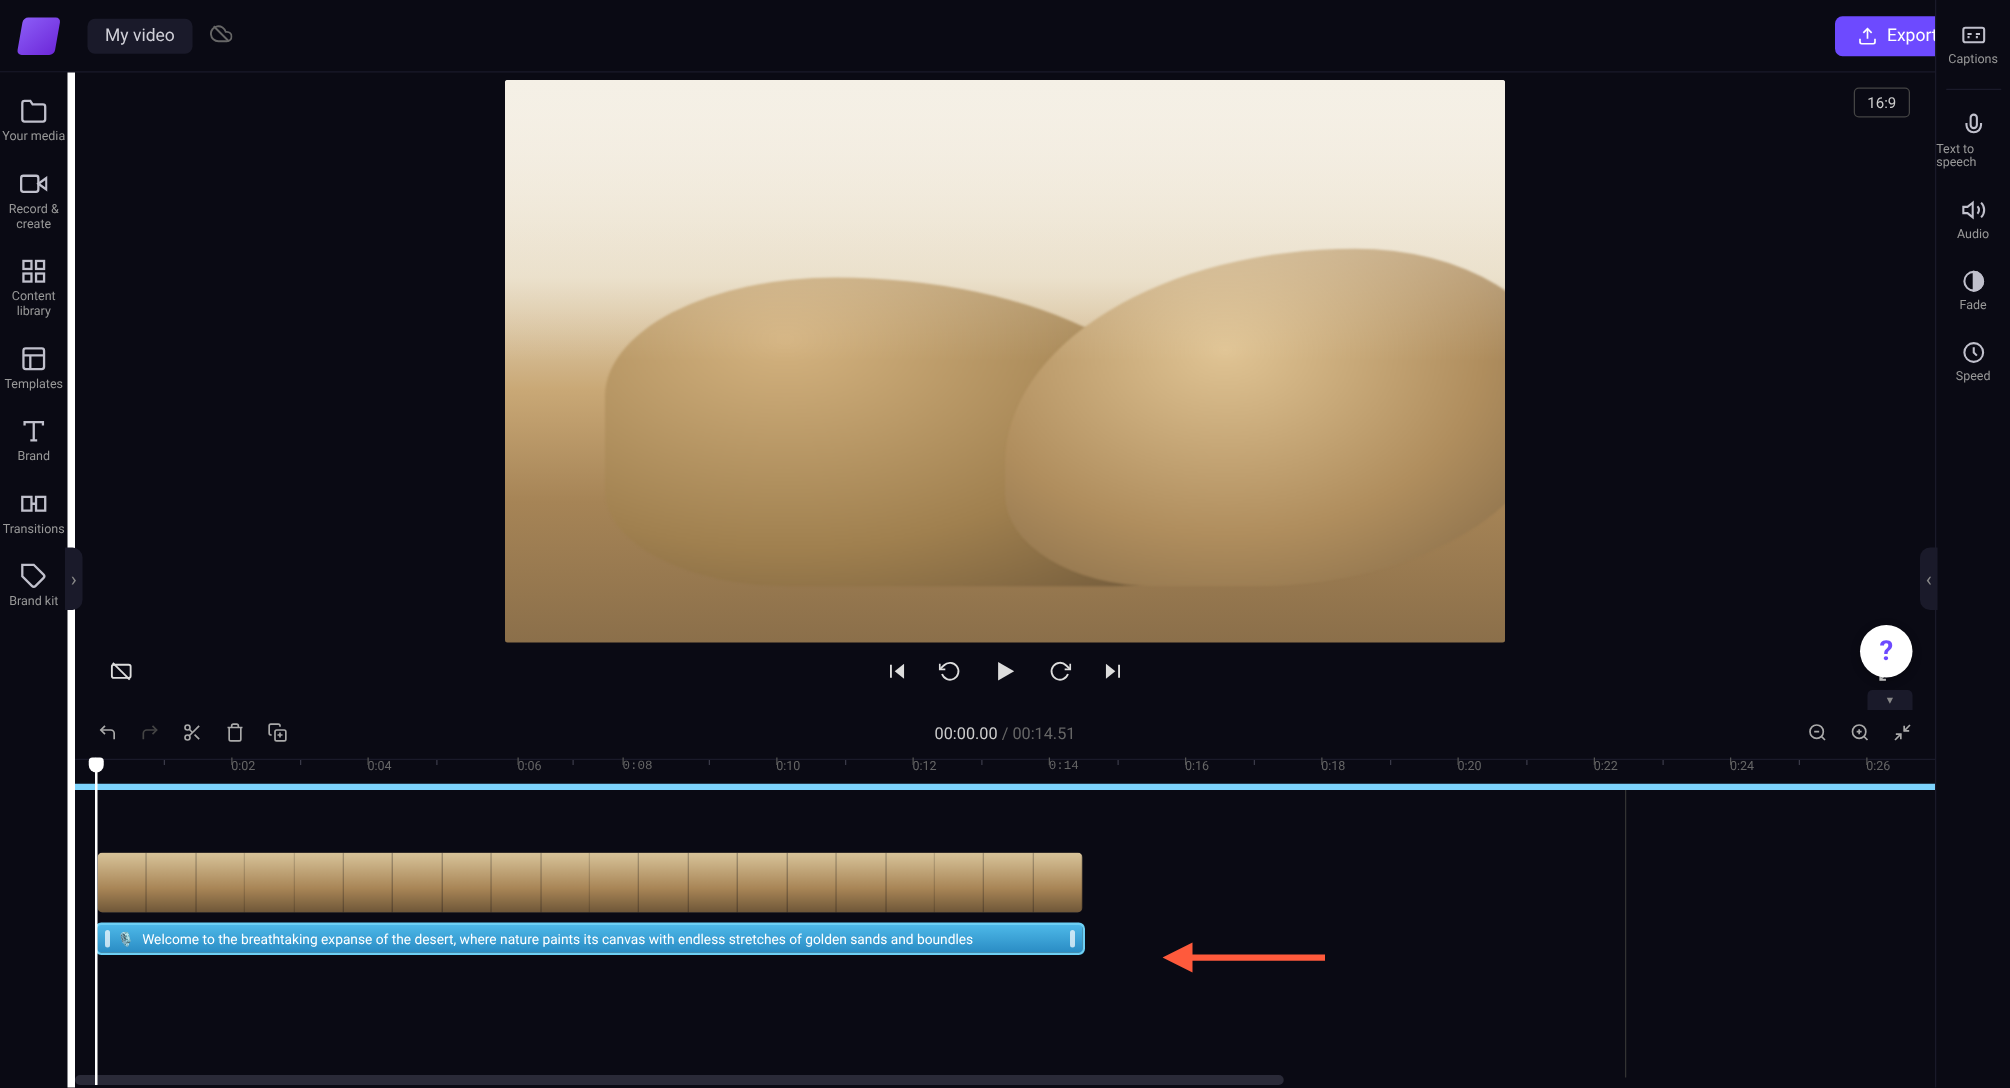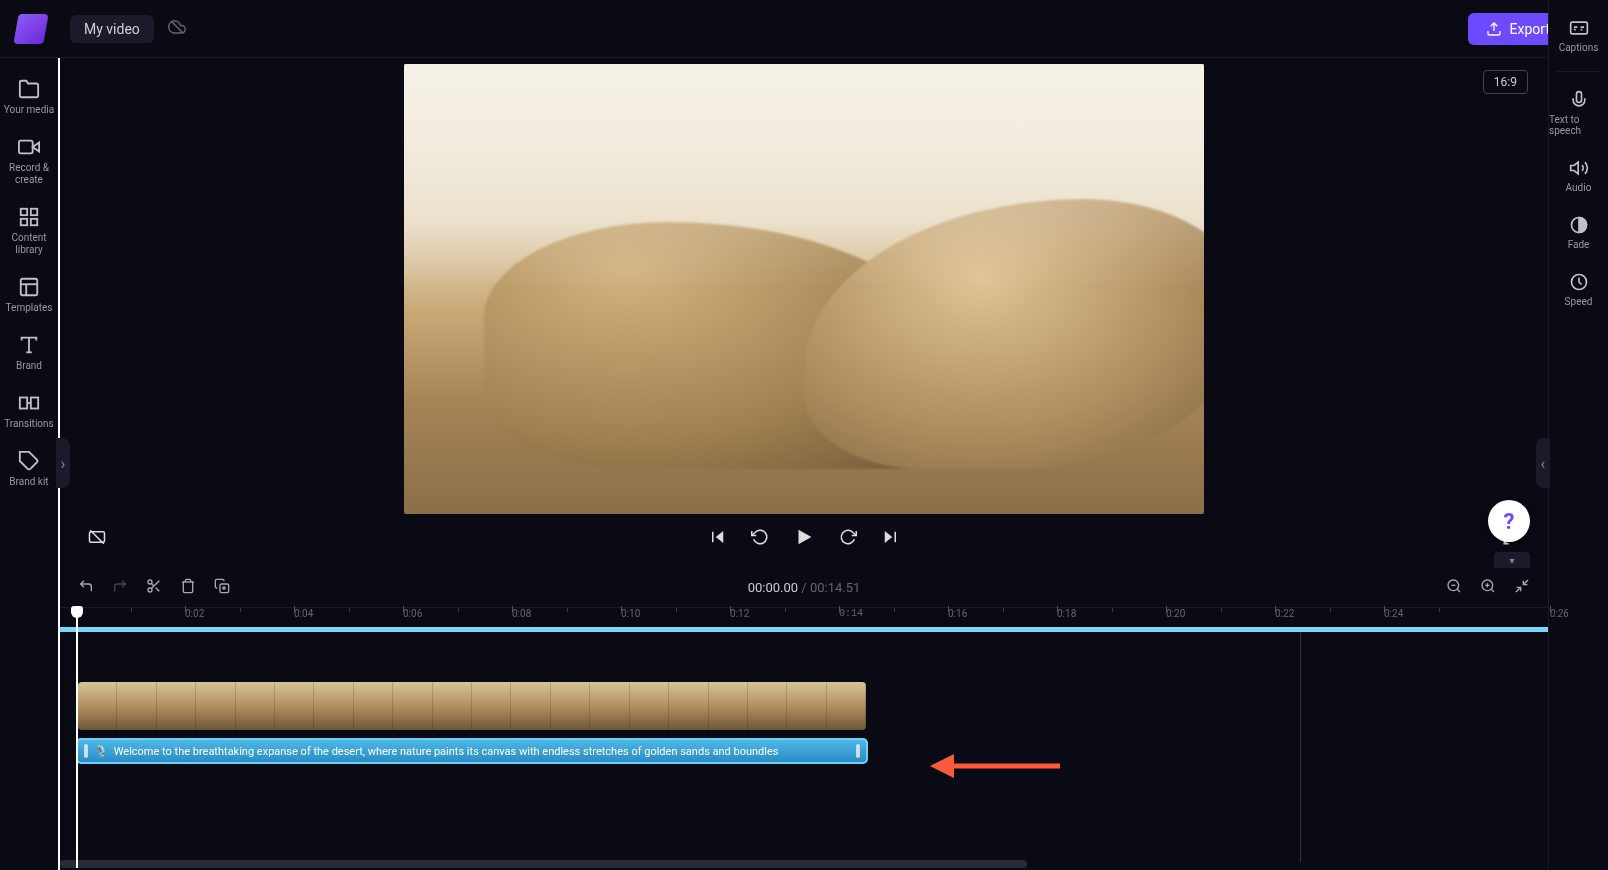--- a/index.html
+++ b/index.html
@@ -15,21 +15,21 @@
 .export-btn svg { width: 16px; height: 16px; }
 
 
 .right-rail { position: absolute; right: 0; top: 0; width: 60px; height: 100%; border-left: 1px solid #1a1a2a; display: flex; flex-direction: column; align-items: center; padding-top: 10px; gap: 6px; background: #0a0a14; }
 .rail-item { display: flex; flex-direction: column; align-items: center; gap: 4px; padding: 8px 0; cursor: pointer; width: 100%; }
 .rail-item .icon { width: 20px; height: 20px; color: #c0c0cc; }
 .rail-item .label { font-size: 10px; color: #999; }
 .rail-divider { width: 44px; height: 1px; background: #1a1a2a; margin: 4px 0; }
 
 
-.left-rail { position: absolute; left: 0; top: 58px; width: 60px; bottom: 0; border-right: 2px solid #ffffff; display: flex; flex-direction: column; align-items: center; padding-top: 10px; background: #0a0a14; }
+.left-rail { position: absolute; left: 0; top: 58px; width: 60px; bottom: 0; border-right: 6px solid #ffffff; display: flex; flex-direction: column; align-items: center; padding-top: 10px; background: #0a0a14; }
 .left-item { display: flex; flex-direction: column; align-items: center; gap: 4px; padding: 10px 0; cursor: pointer; width: 100%; }
 .left-item .icon { width: 22px; height: 22px; color: #c0c0cc; }
 .left-item .label { font-size: 10px; color: #999; text-align: center; line-height: 1.2; }
 .left-expand { position: absolute; right: -12px; top: 380px; width: 14px; height: 50px; background: #1a1a2a; border-radius: 0 8px 8px 0; display:flex; align-items:center; justify-content:center; color:#888; cursor:pointer; }
 
 
 .stage { position: absolute; left: 60px; right: 60px; top: 58px; height: 510px; display: flex; flex-direction: column; align-items: center; }
 .aspect-chip { position: absolute; right: 20px; top: 12px; border: 1px solid #444; border-radius: 4px; padding: 4px 10px; font-size: 12px; color: #ccc; cursor: pointer; }
 .right-expand { position: absolute; right: -2px; top: 380px; width: 14px; height: 50px; background: #1a1a2a; border-radius: 8px 0 0 8px; display:flex; align-items:center; justify-content:center; color:#888; cursor:pointer; }
 
@@ -314,41 +314,41 @@
   </div>
 
   <div class="ruler" id="ruler">
     <div class="playhead"></div>
   <div class="ruler-tick" style="left: 16px;">0</div>
       <div class="ruler-minor" style="left: 70.5px;"></div>
       <div class="ruler-tick" style="left: 125px;">0:02</div>
       <div class="ruler-minor" style="left: 179.5px;"></div>
       <div class="ruler-tick" style="left: 234px;">0:04</div>
       <div class="ruler-minor" style="left: 288.5px;"></div>
-      <div class="ruler-tick" style="left: 343px;">0:06</div>
+      <div class="ruler-tick" style="left: 354px;">0:06</div>
       <div class="ruler-minor" style="left: 397.5px;"></div>
-      <div class="ruler-tick" style="left: 452px;">0:08</div>
+      <div class="ruler-tick" style="left: 438px; font-family: Liberation Mono, monospace;">0:08</div>
       <div class="ruler-minor" style="left: 506.5px;"></div>
       <div class="ruler-tick" style="left: 561px;">0:10</div>
       <div class="ruler-minor" style="left: 615.5px;"></div>
       <div class="ruler-tick" style="left: 670px;">0:12</div>
       <div class="ruler-minor" style="left: 724.5px;"></div>
       <div class="ruler-tick" style="left: 779px; font-family: Liberation Mono, monospace;">0:14</div>
       <div class="ruler-minor" style="left: 833.5px;"></div>
       <div class="ruler-tick" style="left: 888px;">0:16</div>
       <div class="ruler-minor" style="left: 942.5px;"></div>
       <div class="ruler-tick" style="left: 997px;">0:18</div>
       <div class="ruler-minor" style="left: 1051.5px;"></div>
       <div class="ruler-tick" style="left: 1106px;">0:20</div>
       <div class="ruler-minor" style="left: 1160.5px;"></div>
       <div class="ruler-tick" style="left: 1215px;">0:22</div>
       <div class="ruler-minor" style="left: 1269.5px;"></div>
       <div class="ruler-tick" style="left: 1324px;">0:24</div>
       <div class="ruler-minor" style="left: 1378.5px;"></div>
-      <div class="ruler-tick" style="left: 1490px; font-style: italic;">0:26</div>
+      <div class="ruler-tick" style="left: 1433px;">0:26</div>
     </div>
 
   <div class="tracks">
     <div class="end-line" style="left:1240px;"></div>
     <div class="video-clip" id="video-clip">
         <div class="thumb"></div>
         <div class="thumb"></div>
         <div class="thumb"></div>
         <div class="thumb"></div>
         <div class="thumb"></div>

